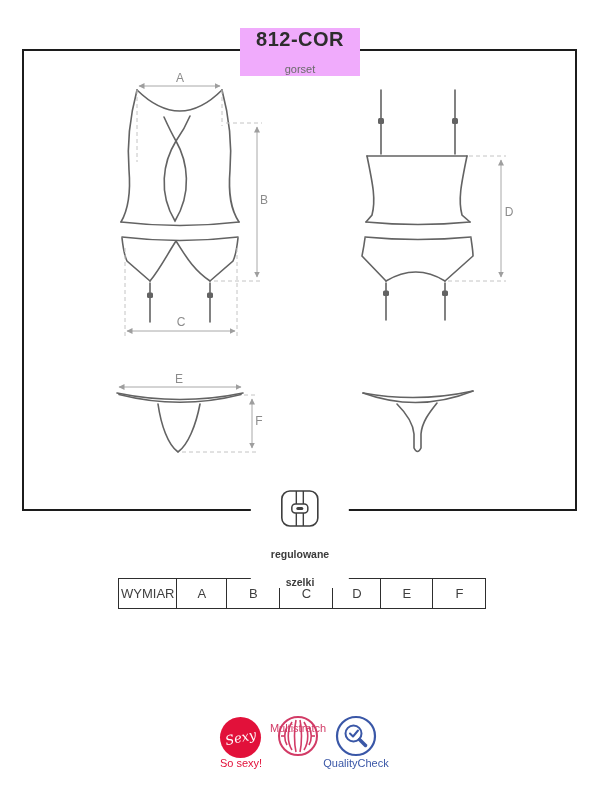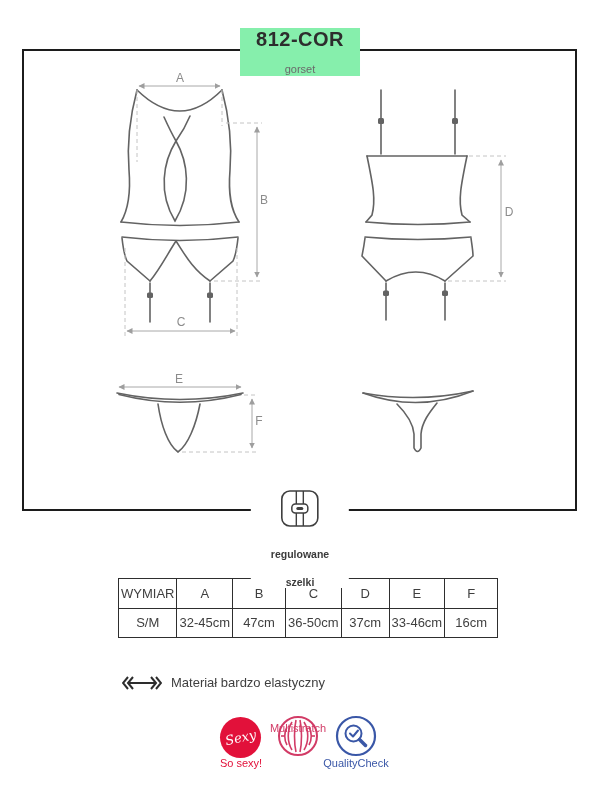--- a/index.html
+++ b/index.html
@@ -5,21 +5,21 @@
   html,body{margin:0;padding:0;background:#fff;}
   #page{position:relative;width:600px;height:788px;background:#fff;overflow:hidden;
         font-family:"Liberation Sans",sans-serif;}
 
   
   .frame{position:absolute;left:22px;top:49px;width:555px;height:462px;
          border:2px solid #1c1c1c;box-sizing:border-box;}
 
   
   .title-block{position:absolute;left:50%;top:28px;transform:translateX(-50%);
-               background:#86efac;padding:0 16px;text-align:center;z-index:3;}
+               background:#f0abfc;padding:0 16px;text-align:center;z-index:3;}
   .title-block .title{font-size:20px;font-weight:bold;color:#2d2d2d;letter-spacing:.5px;line-height:22px;}
   .title-block .subtitle{font-size:11px;color:#6a6a6a;line-height:13px;margin-top:13px;}
 
   
   .diagram{position:absolute;left:22px;top:49px;width:555px;height:462px;z-index:1;}
 
   
   .dim-label{position:absolute;transform:translate(-50%,-50%);font-size:12px;
              color:#8c8c8c;z-index:2;}
 
@@ -182,42 +182,23 @@
     <tbody>
         <tr>
       <th>WYMIAR</th>
       <th>A</th>
       <th>B</th>
       <th>C</th>
       <th>D</th>
       <th>E</th>
       <th>F</th>
     </tr>
-    <tr>
-      <td>S/M</td>
-      <td>32-45cm</td>
-      <td>47cm</td>
-      <td>36-50cm</td>
-      <td>37cm</td>
-      <td>33-46cm</td>
-      <td>16cm</td>
-    </tr>
   </tbody>
     </table>
 
-  <div class="material-row">
-    <svg width="40" height="14" viewBox="0 0 40 14" fill="none" stroke="#2d2d2d" stroke-width="2">
-      <path d="M6,1 L1,7 L6,13"></path>
-      <path d="M11,1 L6,7 L11,13"></path>
-      <line x1="6" y1="7" x2="34" y2="7"></line>
-      <path d="M34,1 L39,7 L34,13"></path>
-      <path d="M29,1 L34,7 L29,13"></path>
-    </svg>
-    <span class="material-text">Materiał bardzo elastyczny</span>
-  </div>
 
   <div class="badge-sexy-circle">
     <span>Sexy</span>
   </div>
   <div class="badge-label lbl-sexy">So sexy!</div>
 
   <svg class="badge-multi-icon" width="44" height="44" viewBox="0 0 44 44" fill="none" stroke="#d23b66" stroke-width="1.6">
     <circle cx="22" cy="21" r="19" stroke-width="2"></circle>
     <path d="M20,5 C18,14 18,28 20,37"></path>
     <path d="M24,5 C26,14 26,28 24,37"></path>

